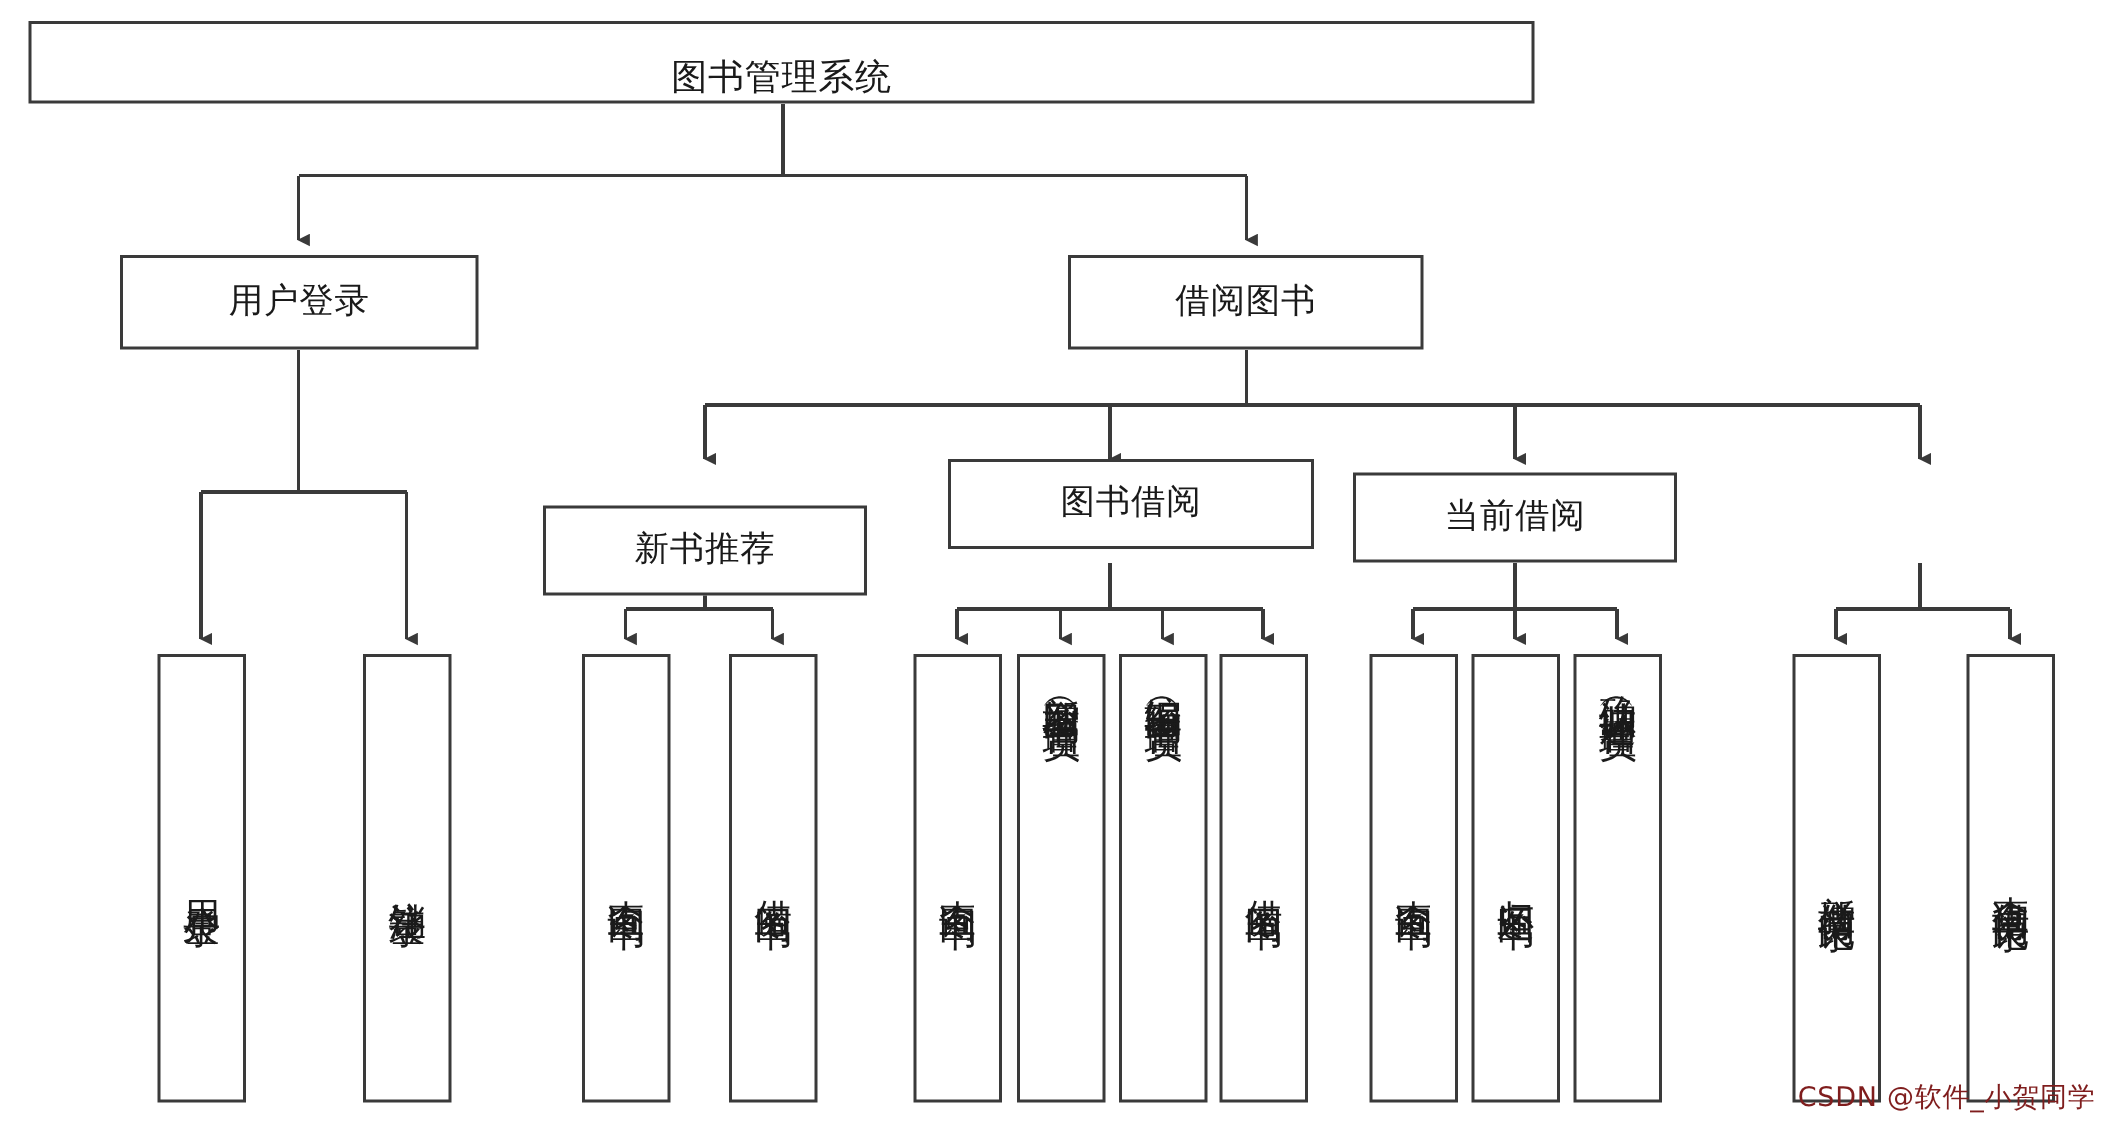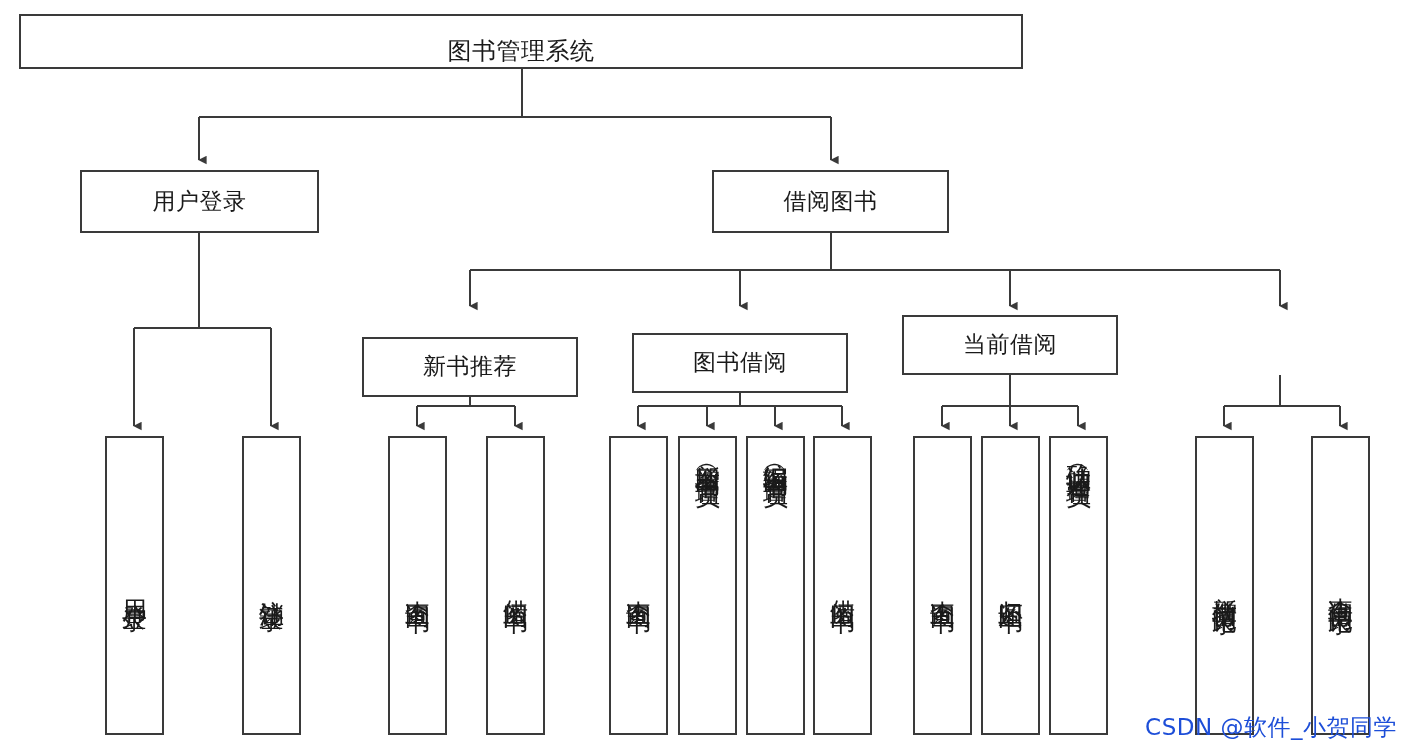--- a/index.html
+++ b/index.html
@@ -69,22 +69,22 @@
   }
   
   .node.leaf.centered {
     align-items: center;
     padding-top: 0;
   }
   #watermark {
     position: absolute;
     right: 8px;
     bottom: 4px;
-    font-size: 23px;
-    color: #1d4ed8;
+    font-size: 18px;
+    color: #7f1d1d;
     letter-spacing: 0.5px;
     white-space: nowrap;
     z-index: 5;
     font-family: "DejaVu Sans", "Liberation Sans", sans-serif;
   }
 </style>
 </head>
 <body>
 
 <div id="diagram-root">
@@ -148,21 +148,21 @@
   </div>
 
   <div class="node horiz" style="left:712px; top:170px; width:237px; height:63px;">
     <span class="node-label">借阅图书</span>
   </div>
 
   <div class="node horiz" style="left:362px; top:315px; width:216px; height:60px;margin-top:22px;">
     <span class="node-label">新书推荐</span>
   </div>
 
-  <div class="node horiz" style="left:632px; top:333px; width:216px; height:60px;">
+  <div class="node horiz" style="left:632px; top:306px; width:244px; height:60px;">
     <span class="node-label">图书借阅</span>
   </div>
 
   <div class="node horiz" style="left:902px; top:315px; width:216px; height:60px;">
     <span class="node-label">当前借阅</span>
   </div>
 
 
   <div class="node leaf centered" style="left:105px; top:436px; width:59px; height:299px;">
     <span class="node-label">用户登录</span>

